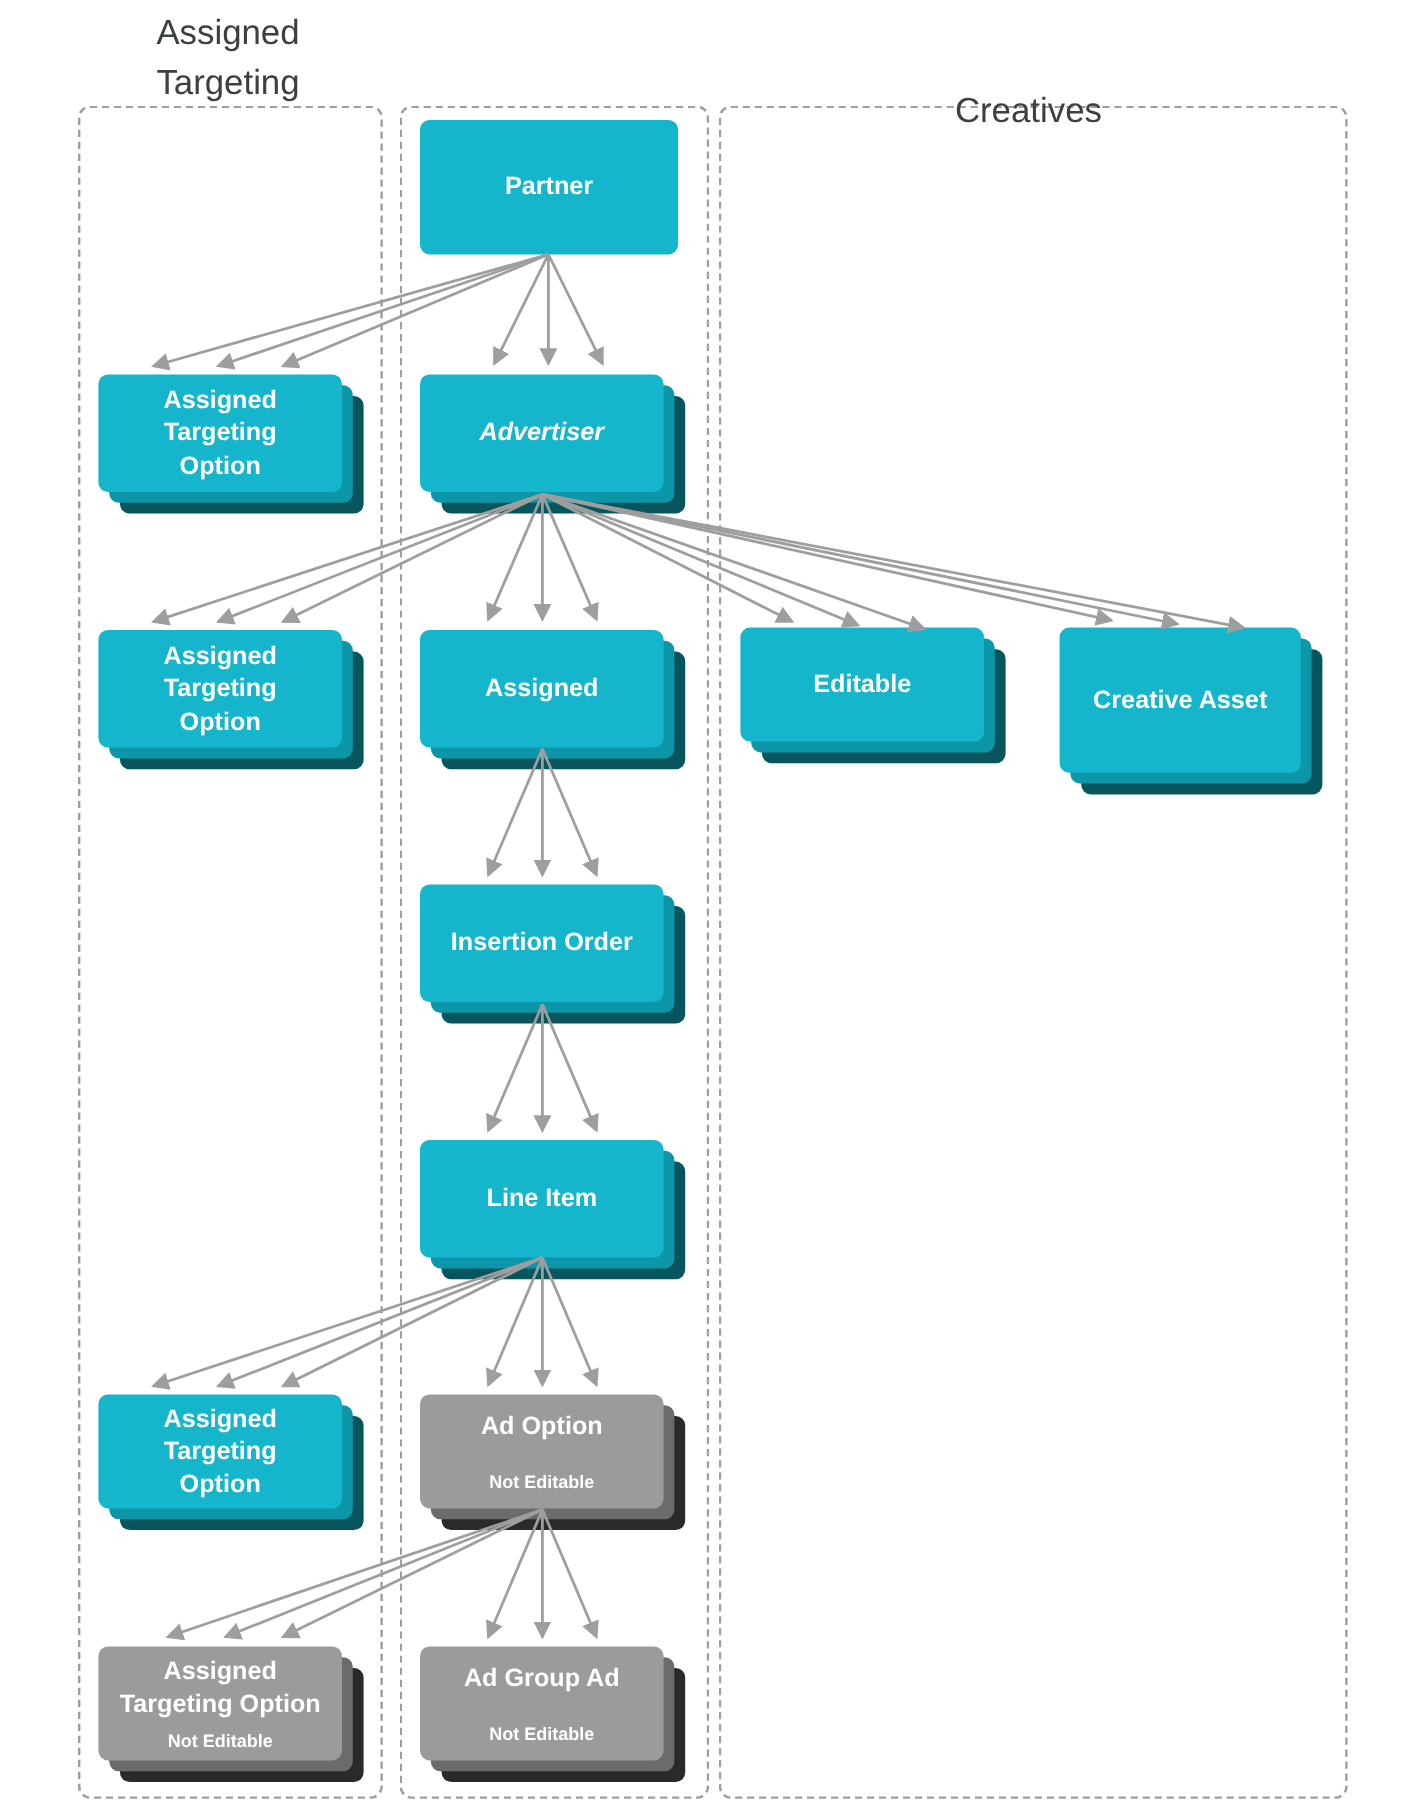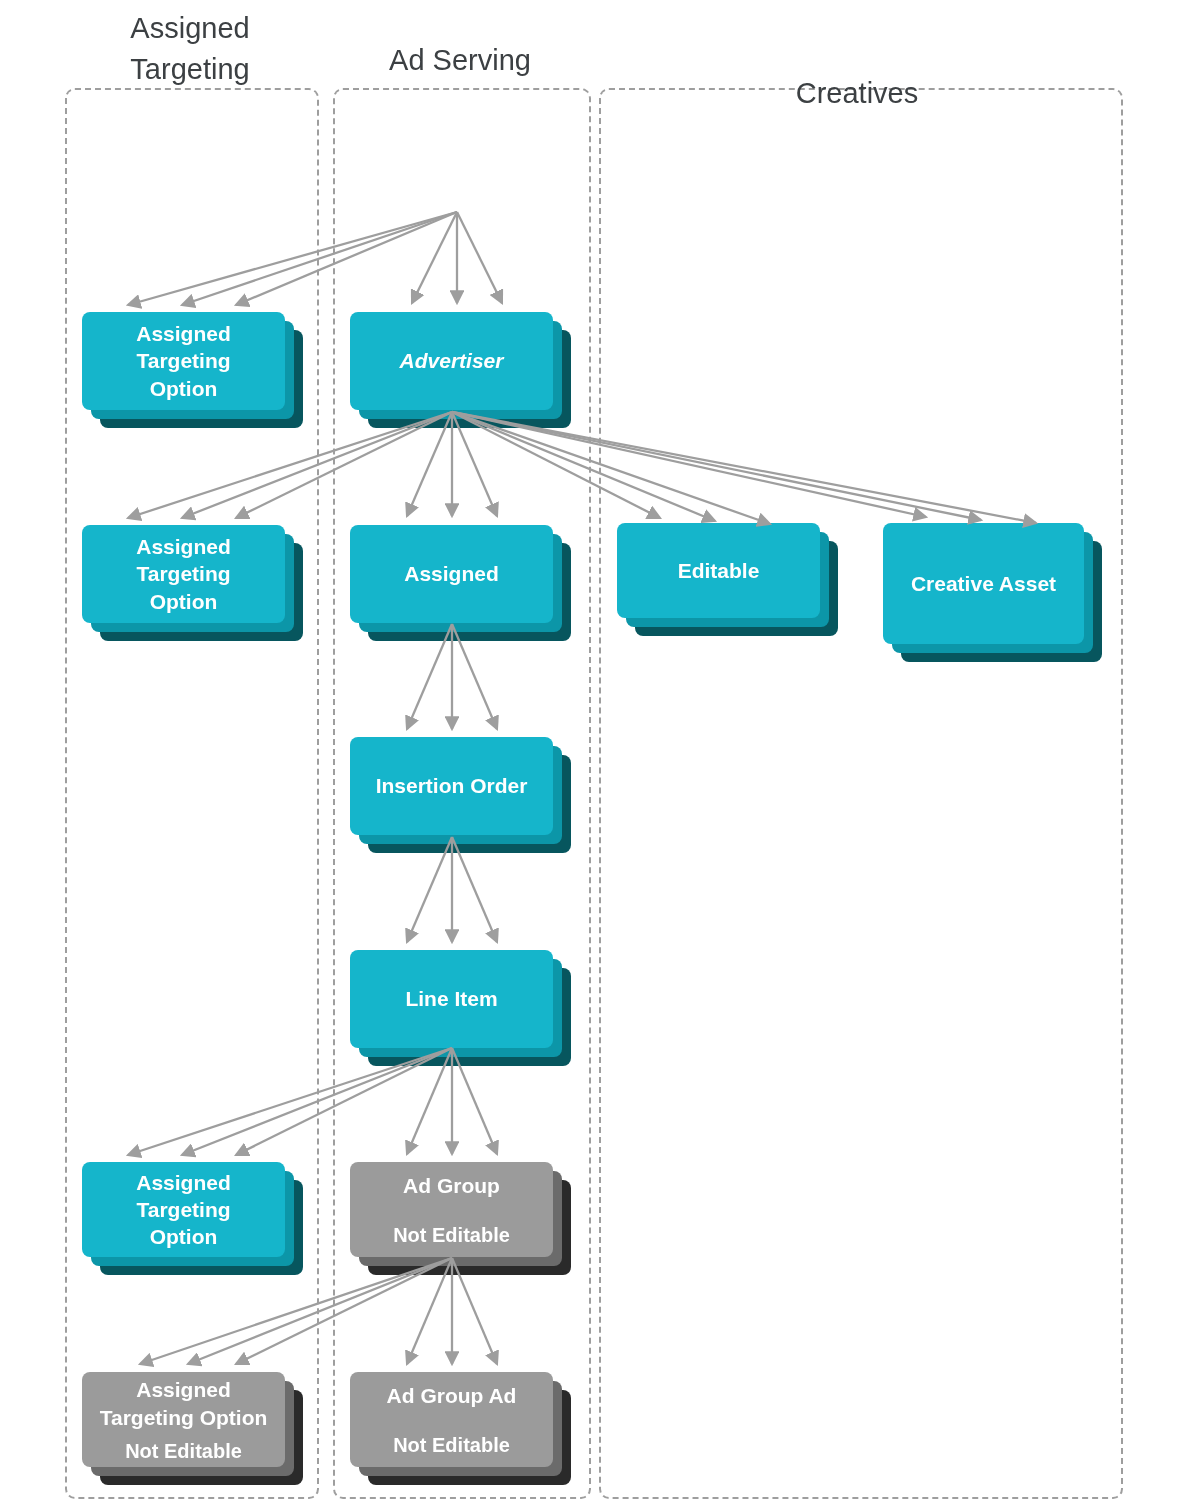--- a/index.html
+++ b/index.html
@@ -51,21 +51,21 @@
   .readonly { background: #9b9b9b; }
   .stacked-gray { box-shadow: 9px 9px 0 #6b6b6b, 18px 18px 0 #2a2a2a; }
 
   .node-label {
     font-size: 21px;
     font-weight: 700;
     line-height: 1.3;
     white-space: pre-line;
   }
   .node-sublabel {
-    font-size: 20px;
+    font-size: 15px;
     font-weight: 700;
     margin-top: 24px;
   }
   .node-sublabel.tight { margin-top: 9px; }
 
   
   #arrows {
     position: absolute;
     left: 0; top: 0;
     z-index: 3;
@@ -76,27 +76,29 @@
     stroke-width: 2.3;
   }
 </style>
 </head>
 <body>
 
 <div id="stage">
 
   <div class="col-header" style="left:65px; top:8px; width:250px;">Assigned
 Targeting</div>
-  <div class="col-header" style="left:333px; top:40px; width:254px;">Ad Serving</div>
   <div class="col-header" style="left:597px; top:42px; width:520px;margin-top:31px;">Creatives</div>
 
   <div class="column" style="left:65px; top:88px; width:250px; height:1407px;"></div>
   <div class="column" style="left:333px; top:88px; width:254px; height:1407px;"></div>
   <div class="column" style="left:599px; top:88px; width:520px; height:1407px;"></div>
 
+  <div class="node editable" style="left:350px; top:100px; width:215px; height:112px;">
+    <div class="node-label">Partner</div>
+  </div>
 
   <div class="node editable stacked-cyan" style="left:82px; top:312px; width:203px; height:98px;">
     <div class="node-label">Assigned
 Targeting
 Option</div>
   </div>
 
   <div class="node editable stacked-cyan" style="left:350px; top:312px; width:203px; height:98px;font-style:italic;">
     <div class="node-label">Advertiser</div>
   </div>
@@ -127,21 +129,21 @@
     <div class="node-label">Line Item</div>
   </div>
 
   <div class="node editable stacked-cyan" style="left:82px; top:1162px; width:203px; height:95px;">
     <div class="node-label">Assigned
 Targeting
 Option</div>
   </div>
 
   <div class="node readonly stacked-gray" style="left:350px; top:1162px; width:203px; height:95px;">
-    <div class="node-label">Ad Group</div>
+    <div class="node-label">Ad Option</div>
     <div class="node-sublabel">Not Editable</div>
   </div>
 
   <div class="node readonly stacked-gray" style="left:82px; top:1372px; width:203px; height:95px;">
     <div class="node-label">Assigned
 Targeting Option</div>
     <div class="node-sublabel tight">Not Editable</div>
   </div>
 
   <div class="node readonly stacked-gray" style="left:350px; top:1372px; width:203px; height:95px;">

